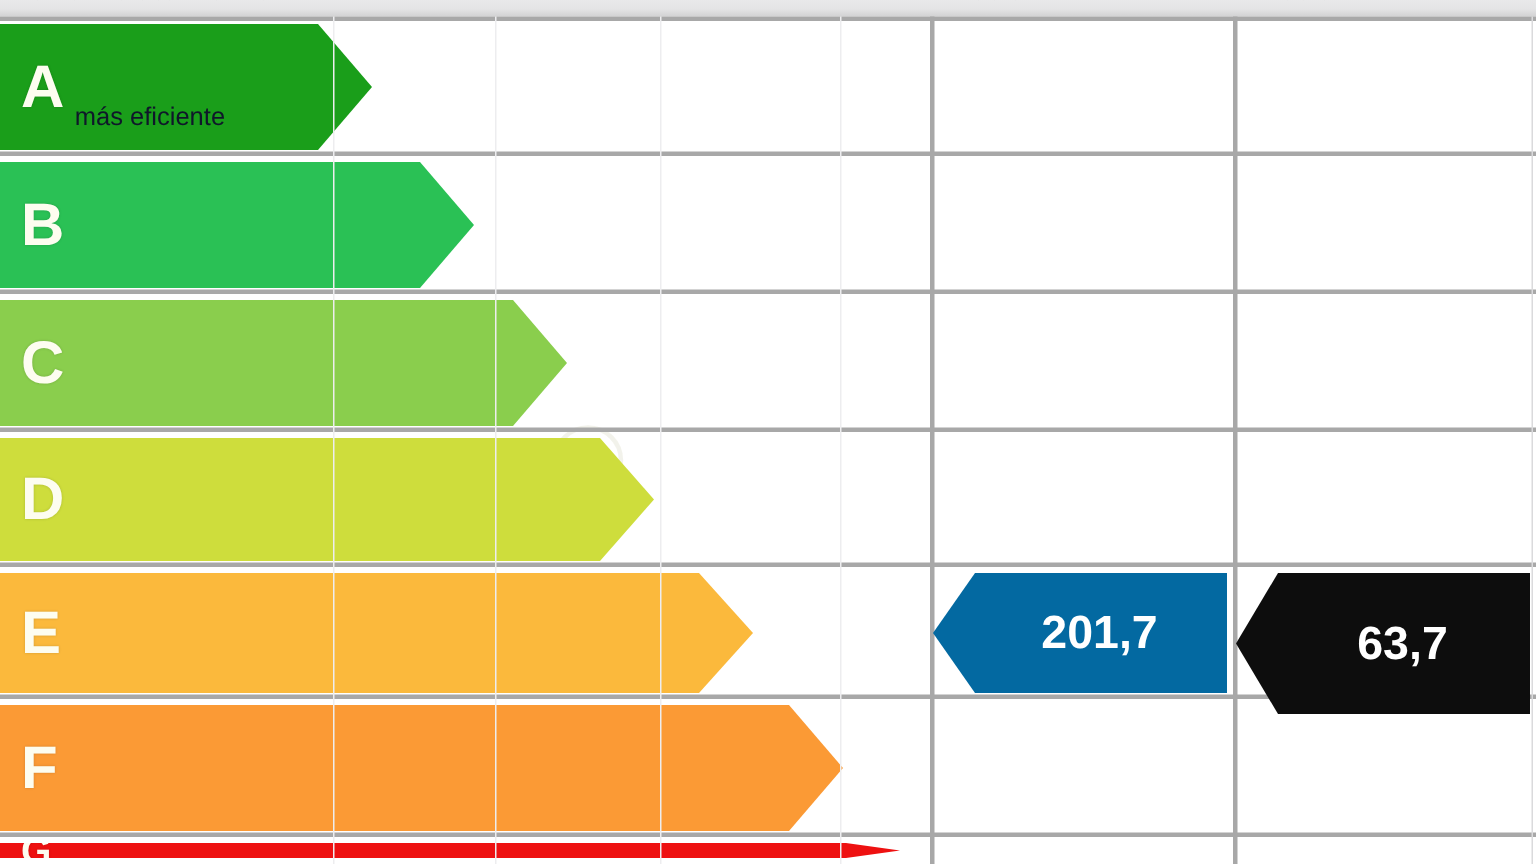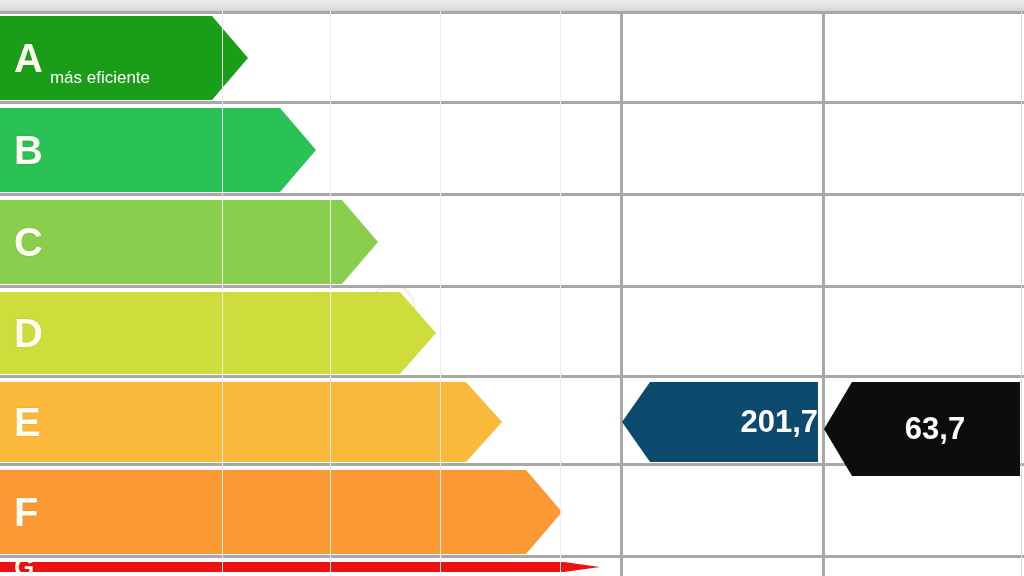--- a/index.html
+++ b/index.html
@@ -81,21 +81,21 @@
   }
   .band-letter {
     font-size: 40px;
     font-weight: bold;
     color: #fdfdf0;
     line-height: 1;
     text-shadow: 0 0 2px rgba(0,0,0,.16);
   }
   .band-note {
     font-size: 17px;
-    color: #ffffff;
+    color: #0f172a;
     margin-left: 7px;
     padding-bottom: 2px;
     white-space: nowrap;
     margin-top: 41px;
   }
 
   
   .value-flag {
     position: absolute;
     background: #0d0d0d;
@@ -187,21 +187,21 @@
     <div class="vline" style="left:620px;"></div>
     <div class="vline" style="left:822px;"></div>
     <div class="vline faint" style="left:1021px;"></div>
     <div class="vline faint" style="left:222px; background:#ededef;"></div>
     <div class="vline faint" style="left:330px; background:#ededef;"></div>
     <div class="vline faint" style="left:440px; background:#ededef;"></div>
     <div class="vline faint" style="left:560px; background:#ededef;"></div>
   </div>
 
   <div id="indicators-layer">
-      <div class="value-flag" style="left: 622px; top: 382px; width: 196px; height: 80px; background: #0c4a6e; justify-content: flex-end;">
+      <div class="value-flag" style="left: 622px; top: 382px; width: 196px; height: 80px; background: #0369a1;">
         <span class="value-text" style="color: rgb(255, 255, 255);">201,7</span>
       </div>
       <div class="value-flag" style="left: 824px; top: 382px; width: 196px; height: 94px; background: rgb(13, 13, 13);">
         <span class="value-text" style="color: rgb(255, 255, 255);">63,7</span>
       </div>
     </div>
 
 </div>
 
 </body></html>

